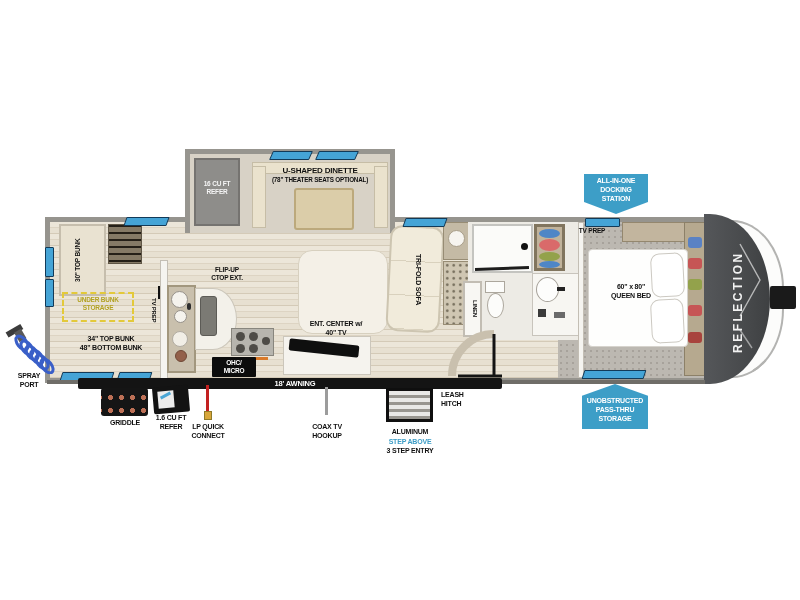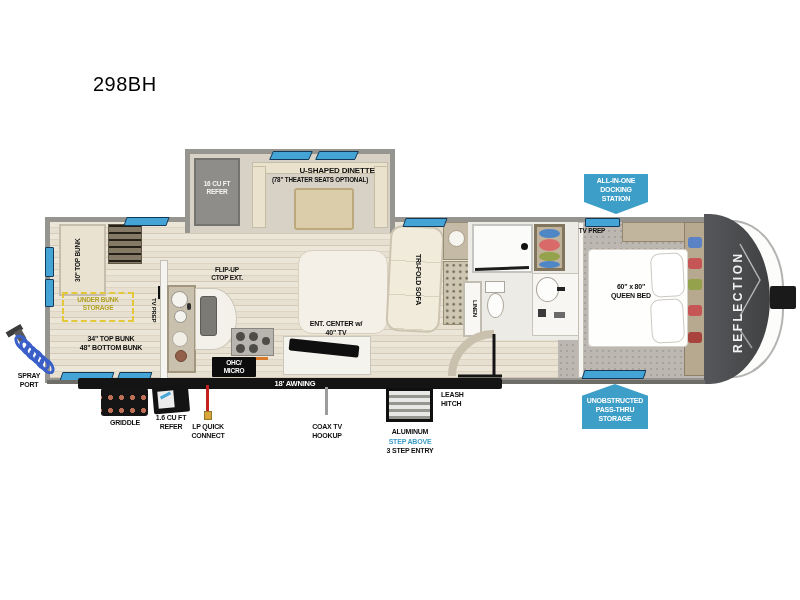--- a/index.html
+++ b/index.html
@@ -33,35 +33,34 @@
     background-image: radial-gradient(#a7a29b 1px, transparent 1.1px);
     background-size: 6px 6px;
   }
   .wallwhite { background:#f5f4f0; border:1px solid #c3beb4; }
 </style>
 </head>
 <body>
 
 <div id="stage">
 
-  <div class="lbl" style="left:93px; top:72px; width:90px; text-align:left; font-size:20px; font-weight:normal; letter-spacing:0.5px; color:#000;">298BH</div>
 
   <div class="abs planks" style="left:45px; top:217px; width:662px; height:166px; border:5px solid #96948e;"></div>
 
   <div class="abs carpet" style="left:558px; top:222px; width:148px; height:156px;"></div>
 
   <div class="abs" style="left:185px; top:149px; width:210px; height:84px; background:#d8d2c6; border:5px solid #97958f; border-bottom:none;"></div>
   <div class="abs" style="left:194px; top:158px; width:46px; height:68px; background:#8e8d8a; border:2px solid #757370;"></div>
   <div class="lbl" style="left:194px; top:180px; width:46px; font-size:6.5px; color:#f5f5f5;">16 CU FT
 REFER</div>
   <div class="abs" style="left:252px; top:162px; width:136px; height:12px; background:#eae2cd; border:1px solid #c6bda6;"></div>
   <div class="abs" style="left:252px; top:166px; width:14px; height:62px; background:#eae2cd; border:1px solid #c6bda6;"></div>
   <div class="abs" style="left:374px; top:166px; width:14px; height:62px; background:#eae2cd; border:1px solid #c6bda6;"></div>
   <div class="abs" style="left:294px; top:188px; width:60px; height:42px; background:#dbcda9; border:2px solid #bca97c; border-radius:3px;"></div>
-  <div class="lbl" style="left:263px; top:166px; width:148px; font-size:8px;">U-SHAPED DINETTE</div>
+  <div class="lbl" style="left:246px; top:166px; width:148px; font-size:8px;">U-SHAPED DINETTE</div>
   <div class="lbl" style="left:246px; top:176px; width:148px; font-size:6.3px;">(78" THEATER SEATS OPTIONAL)</div>
   <div class="win" style="left:271px; top:151px; width:40px; height:9px; transform:skewX(-24deg);"></div>
   <div class="win" style="left:317px; top:151px; width:40px; height:9px; transform:skewX(-24deg);"></div>
 
   <div class="win" style="left:45px; top:247px; width:9px; height:30px;"></div>
   <div class="win" style="left:45px; top:279px; width:9px; height:28px;"></div>
   <div class="abs" style="left:59px; top:224px; width:47px; height:72px; background:#e9e2d1; border:2px solid #c6bead;"></div>
   <div class="lbl vlu" style="left:74px; top:228px; width:16px; height:64px; font-size:6.5px;">30" TOP BUNK</div>
   <div class="abs" style="left:108px; top:224px; width:34px; height:40px; background:#857a66; border:1px solid #5f5646;
               background-image:repeating-linear-gradient(180deg, rgba(20,16,10,0.85) 0 2px, transparent 2px 7px);"></div>

